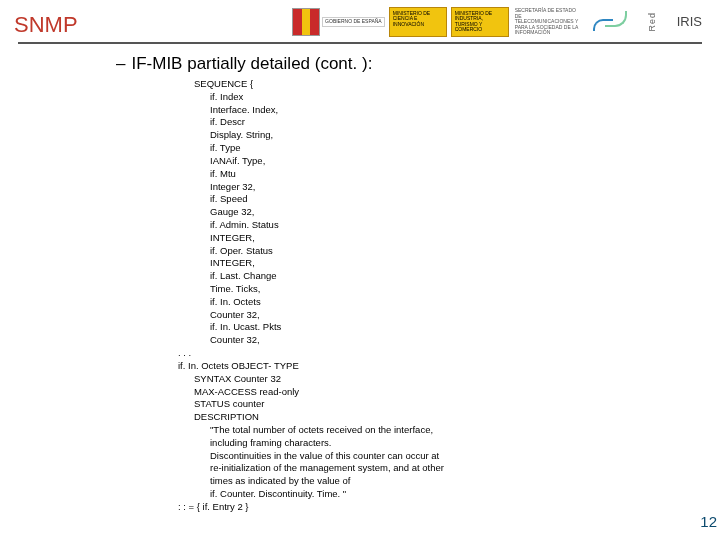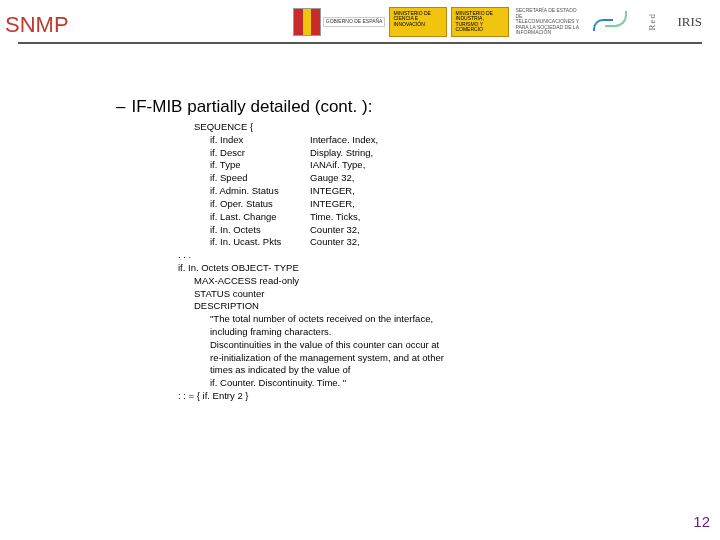--- a/index.html
+++ b/index.html
@@ -8,21 +8,21 @@
     width: 720px;
     height: 540px;
     font-family: Arial, Helvetica, sans-serif;
     background: #fff;
     color: #000;
     overflow: hidden;
   }
   .header {
     display: flex;
     align-items: flex-start;
-    padding: 6px 18px 2px 5px;
+    padding: 6px 18px 2px 14px;
   }
   .title {
     color: #c0392b;
     font-size: 22px;
     font-weight: 400;
     flex: 0 0 auto;
     margin-top: 6px;
   }
   .logos {
     margin-left: auto;
@@ -63,21 +63,20 @@
     line-height: 1.1;
     padding: 2px;
     width: 64px;
     color: #555;
   }
   .iris {
     display: flex;
     align-items: center;
     gap: 20px;
     margin-left: 8px;
-    font-family: Liberation Serif, serif;
   }
   .iris-swirl {
     width: 34px; height: 22px;
     position: relative;
   }
   .iris-swirl::before {
     content: "";
     position: absolute; left: 0; top: 8px;
     width: 18px; height: 10px;
     border: 2px solid #2e86c1;
@@ -106,49 +105,49 @@
   }
   .rule {
     margin: 2px 18px 0 18px;
     height: 2px;
     background: #555;
   }
 
   .content {
     padding: 4px 18px 0 18px;
     font-size: 11px;
-    margin-top: 43px;
   }
   .subhead {
     margin: 6px 0 4px 98px;
     font-size: 17px;
     color: #000;
   }
   .subhead .dash {
     margin-right: 6px;
   }
   .mib {
     margin-left: 160px;
     font-size: 9.5px;
     line-height: 1.35;
   }
   .mib .indent1 { margin-left: 16px; }
   .mib .indent2 { margin-left: 32px; }
   .seq-row {
     display: flex;
     margin-left: 32px;
+    flex-direction: column;
   }
   .seq-name { width: 100px; }
   .seq-type {}
   .pagenum {
     position: absolute;
-    right: 10px;
+    right: 3px;
     bottom: 10px;
     font-size: 15px;
-    color: #701a75;
+    color: #0c4a6e;
   }
 </style>
 </head>
 <body>
 
 <div class="header">
   <div class="title">SNMP</div>
   <div class="logos">
     <div class="logo-block">
       <div class="gov-logo"></div>
@@ -180,20 +179,24 @@
       </div>
     <div class="seq-row">
         <span class="seq-name">if. Descr</span>
         <span class="seq-type">Display. String,</span>
       </div>
     <div class="seq-row">
         <span class="seq-name">if. Type</span>
         <span class="seq-type">IANAif. Type,</span>
       </div>
     <div class="seq-row">
+        <span class="seq-name">if. Mtu</span>
+        <span class="seq-type">Integer 32,</span>
+      </div>
+    <div class="seq-row">
         <span class="seq-name">if. Speed</span>
         <span class="seq-type">Gauge 32,</span>
       </div>
     <div class="seq-row">
         <span class="seq-name">if. Admin. Status</span>
         <span class="seq-type">INTEGER,</span>
       </div>
     <div class="seq-row">
         <span class="seq-name">if. Oper. Status</span>
         <span class="seq-type">INTEGER,</span>
@@ -206,20 +209,21 @@
         <span class="seq-name">if. In. Octets</span>
         <span class="seq-type">Counter 32,</span>
       </div>
     <div class="seq-row">
         <span class="seq-name">if. In. Ucast. Pkts</span>
         <span class="seq-type">Counter 32,</span>
       </div>
 
     <div>. . .</div>
     <div>if. In. Octets  OBJECT- TYPE</div>
+    <div class="indent1">SYNTAX      Counter 32</div>
     <div class="indent1">MAX-ACCESS  read-only</div>
     <div class="indent1">STATUS      counter</div>
     <div class="indent1">DESCRIPTION</div>
     <div class="indent2">"The total number of octets received on the interface,</div>
     <div class="indent2">including framing characters.</div>
     <div class="indent2">Discontinuities in the value of this counter can occur at</div>
     <div class="indent2">re-initialization of the management system, and at other</div>
     <div class="indent2">times as indicated by the value of</div>
     <div class="indent2">if. Counter. Discontinuity. Time. "</div>
     <div>: : =  { if. Entry 2 }</div>

